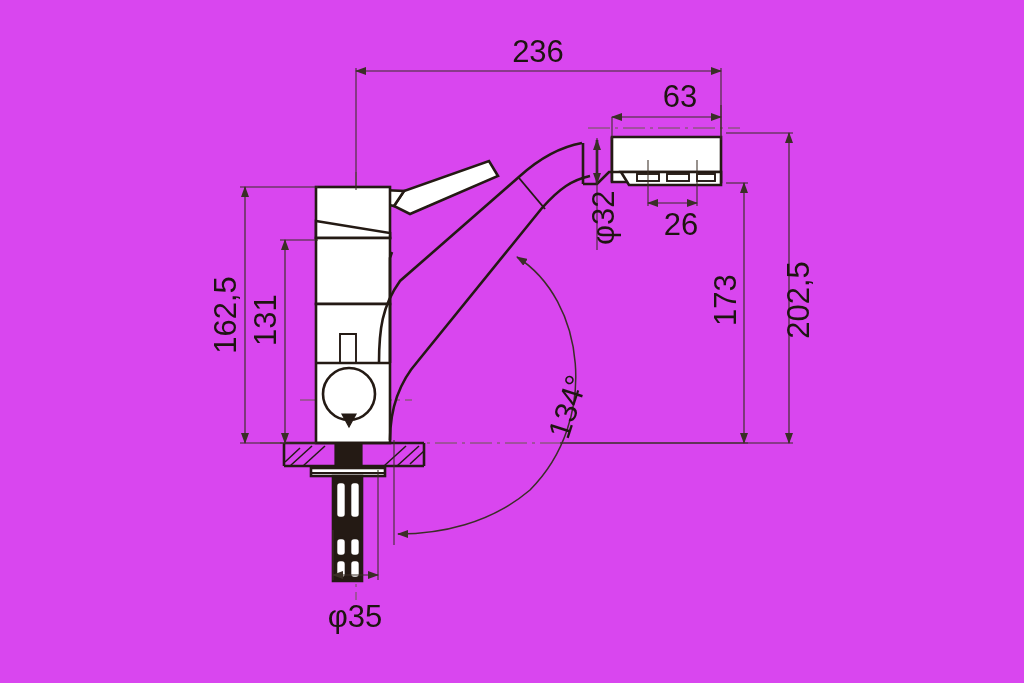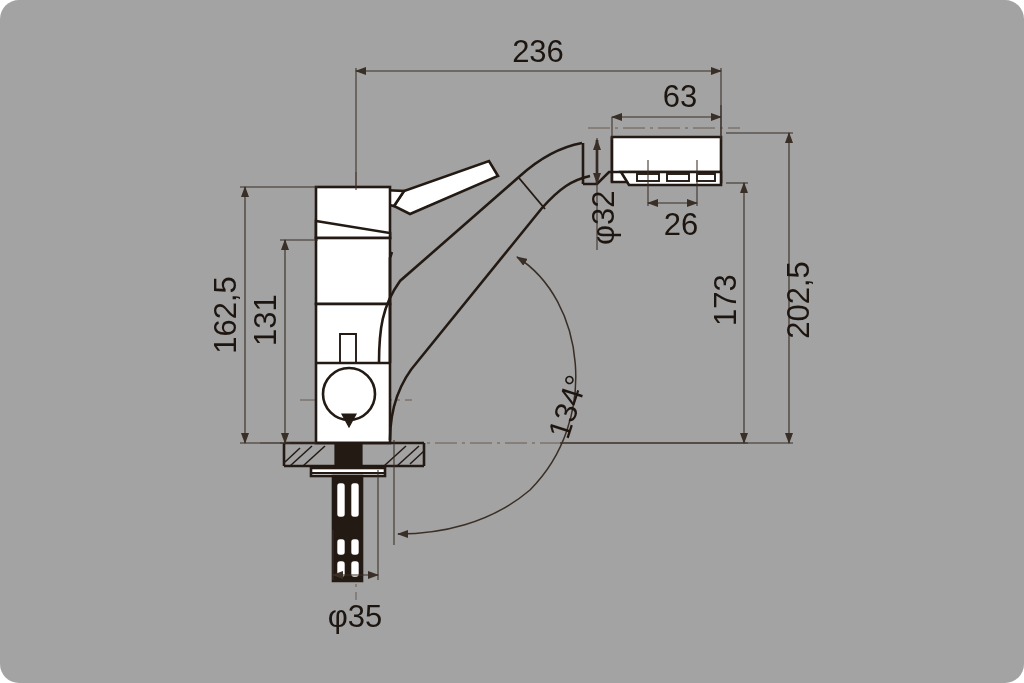--- a/index.html
+++ b/index.html
@@ -7,23 +7,22 @@
     padding: 0;
     background: #ffffff;
   }
   body {
     font-family: "Liberation Sans", sans-serif;
   }
   #drawing-root {
     position: relative;
     width: 1024px;
     height: 683px;
-    background: #a3a3a3;
+    background: #d946ef;
     overflow: hidden;
-    border-radius: 19px;
   }
   #drawing-svg {
     position: absolute;
     left: 0;
     top: 0;
     width: 1024px;
     height: 683px;
     display: block;
   }
   .part-line {

